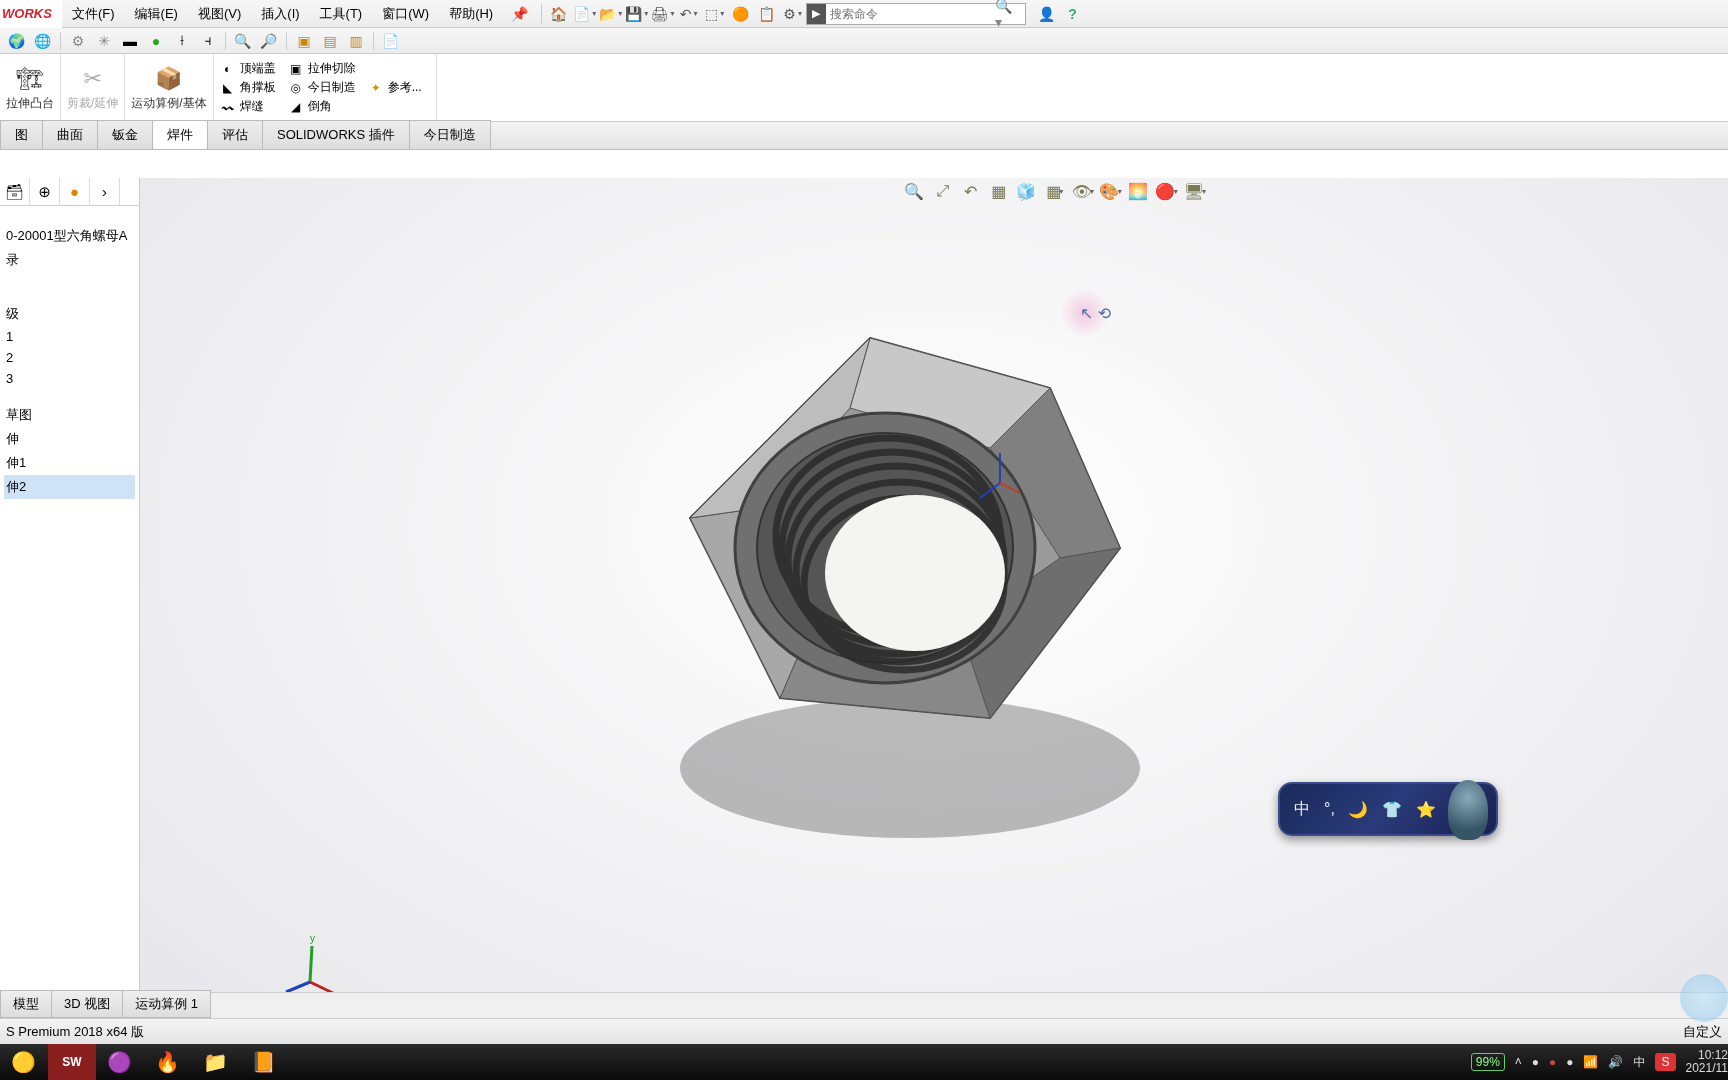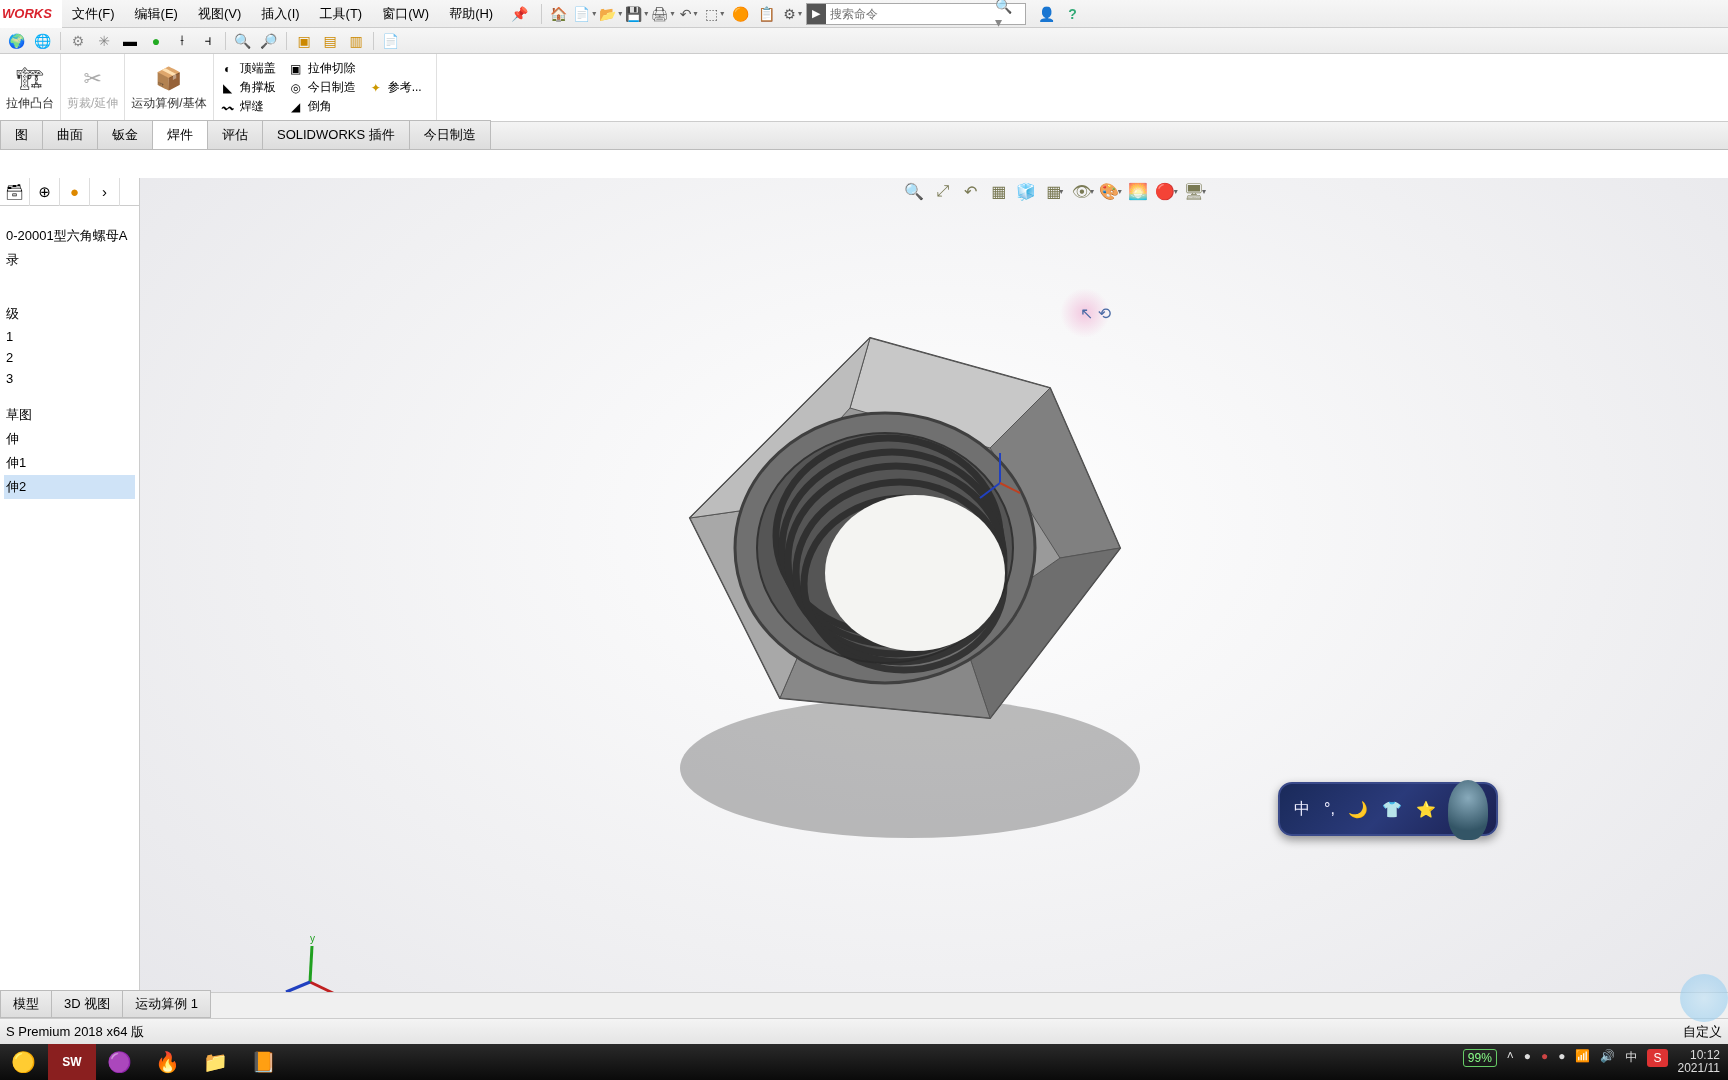--- a/index.html
+++ b/index.html
@@ -67,21 +67,21 @@
 .bottom-tabs { position: absolute; left: 0; bottom: 62px; height: 26px; display: flex; align-items: flex-end; font-size: 13px; border-top: 1px solid #ccc; width: 100%; background: #f0f0f0; }
 .btab { padding: 4px 12px; border: 1px solid #bbb; background: linear-gradient(#eee,#ddd); cursor: pointer; margin-right: -1px; }
 
 
 .statusbar { position: absolute; left: 0; bottom: 36px; height: 26px; width: 100%; background: linear-gradient(#f4f4f4,#e4e4e4); display: flex; align-items: center; font-size: 13px; padding: 0 6px; border-top: 1px solid #ccc; }
 .statusbar .right { margin-left: auto; }
 
 
 .taskbar { position: absolute; left: 0; bottom: 0; height: 36px; width: 100%; background: linear-gradient(#2a2a2a,#0a0a0a); display: flex; align-items: center; }
 .taskbar .app { width: 48px; height: 36px; display: flex; align-items: center; justify-content: center; font-size: 20px; cursor: pointer; }
-.taskbar .tray { margin-left: auto; display: flex; align-items: flex-start; color: #ddd; font-size: 12px; gap: 10px; padding-right: 8px; }
+.taskbar .tray { margin-left: auto; display: flex; align-items: center; color: #ddd; font-size: 12px; gap: 10px; }
 .taskbar .clock { text-align: right; line-height: 1.1; font-size: 12px; }
 
 
 .watermark { position: absolute; right: 0; bottom: 58px; width: 48px; height: 48px; border-radius: 50%; background: radial-gradient(circle,#bde0f5,#8cc8ee); opacity: 0.6; }
 
 .scroll-h { position: absolute; left: 0; right: 0; bottom: 0; height: 16px; background: #eee; border-top: 1px solid #ccc; }
 .scroll-h .thumb { position: absolute; left: 14px; width: 90px; height: 12px; top: 2px; background: #c0c0c0; border-radius: 2px; }
 </style>
 </head>
 <body>

